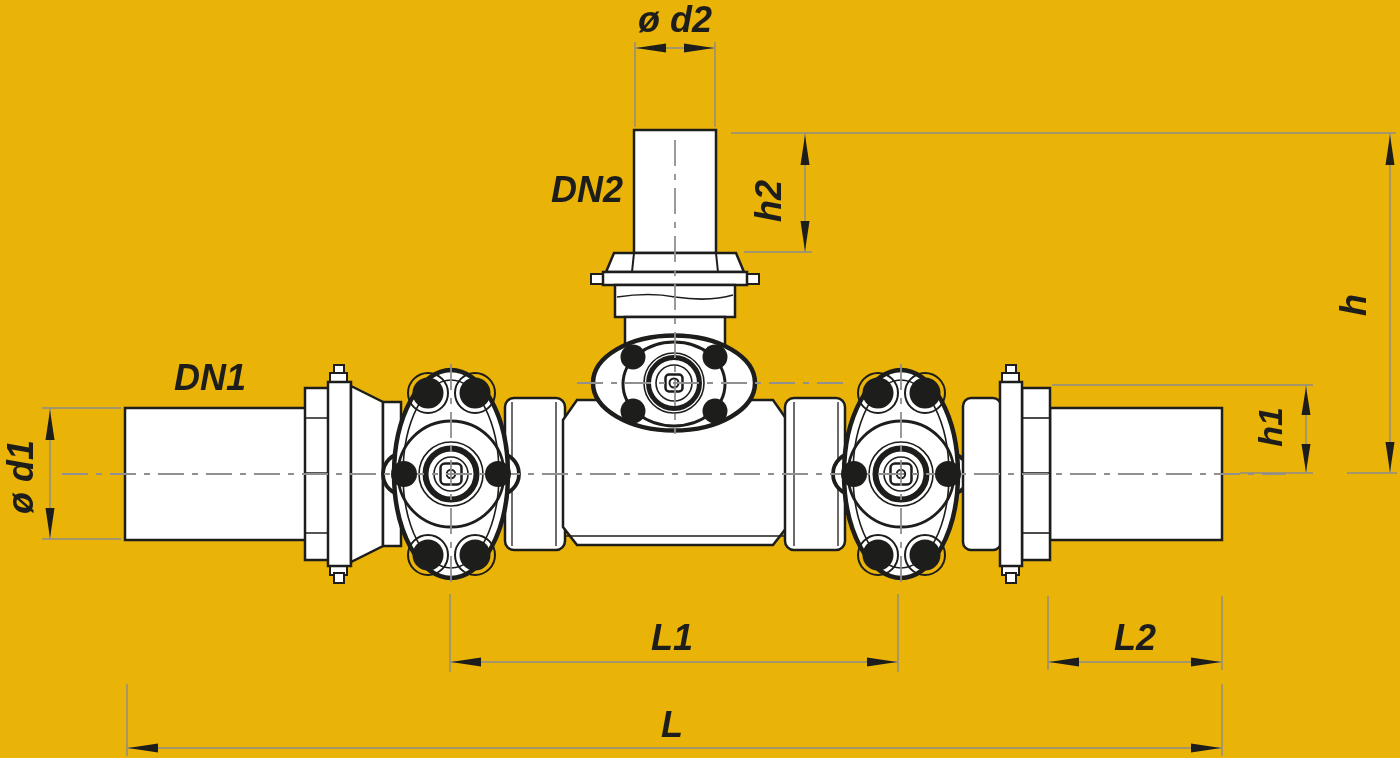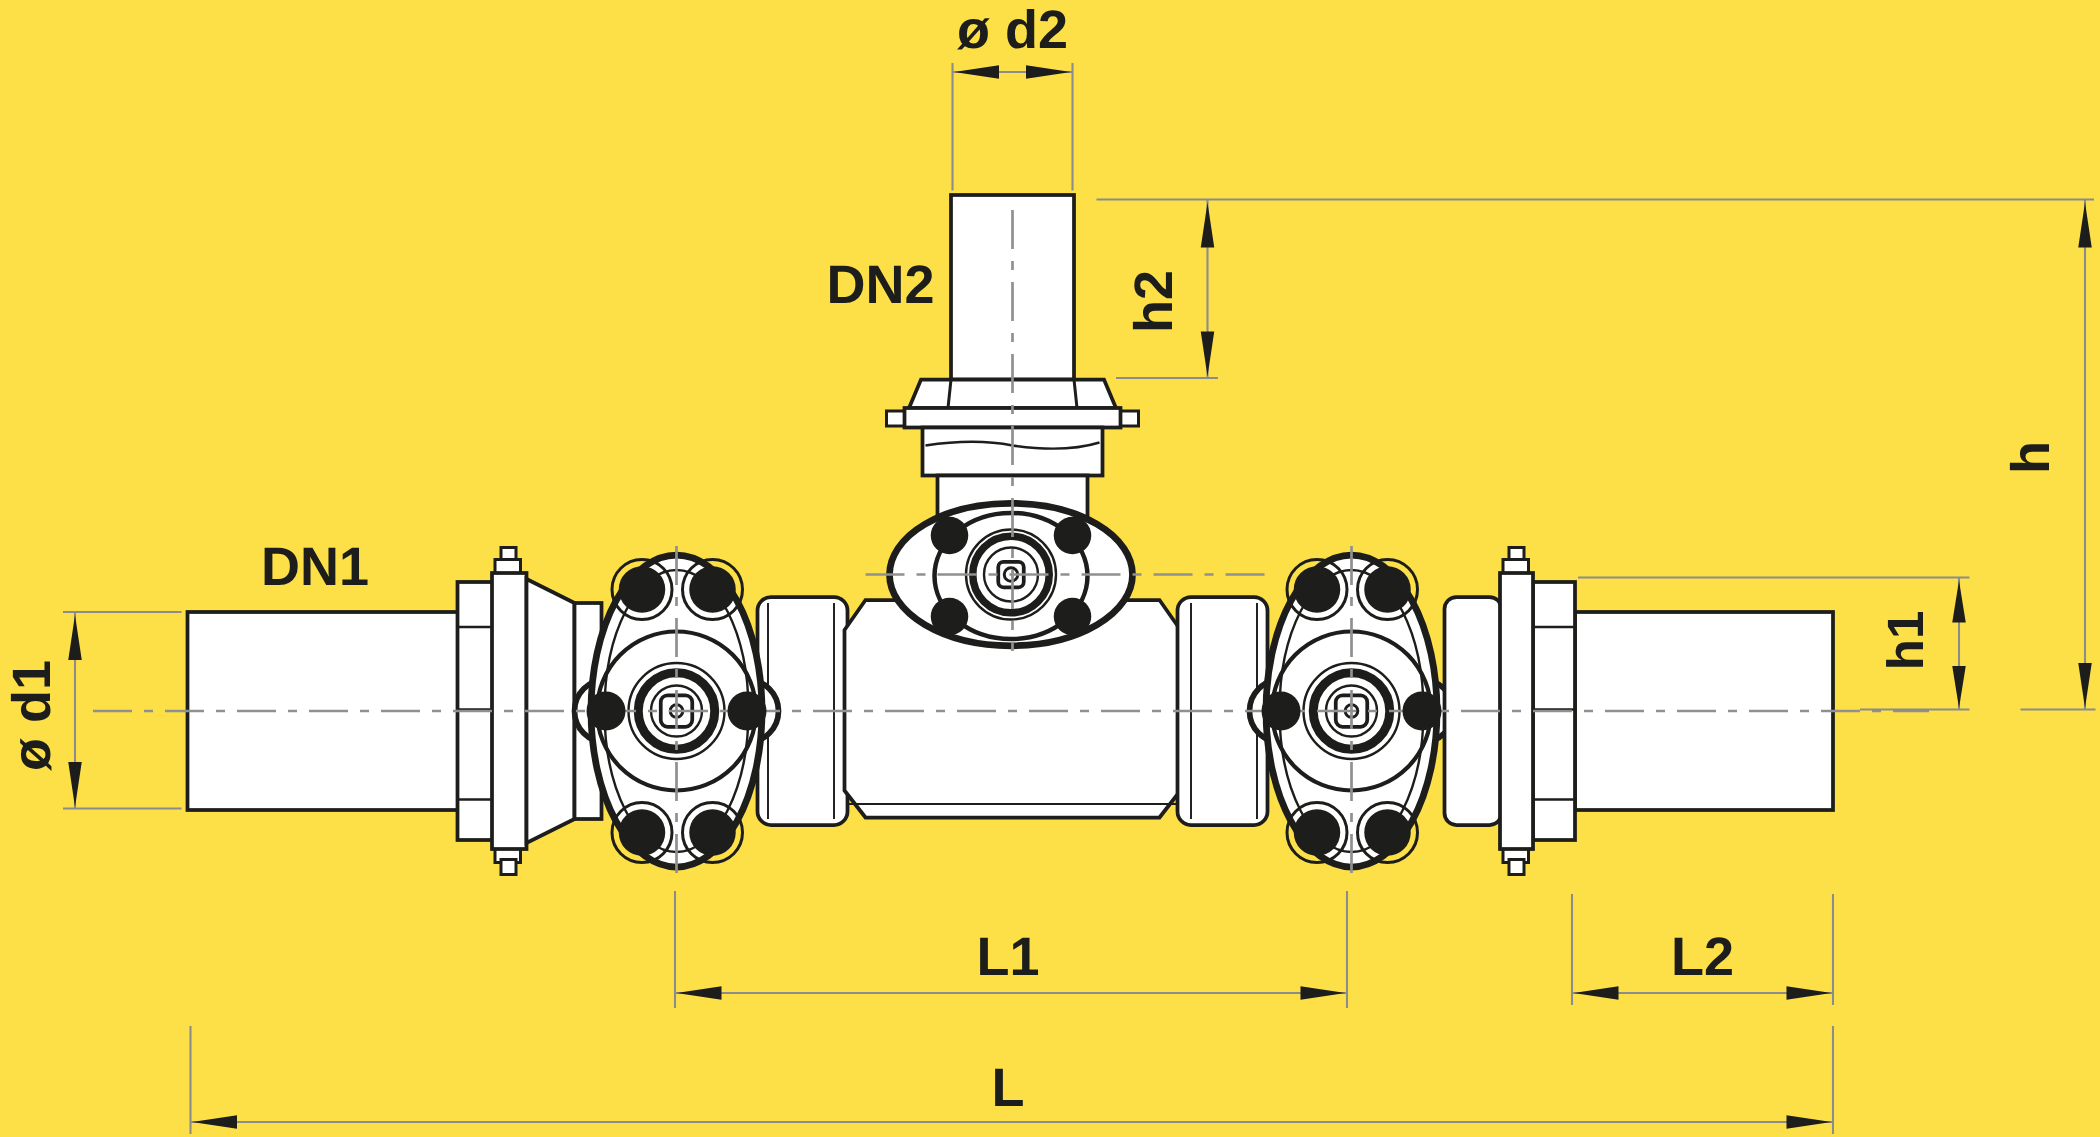--- a/index.html
+++ b/index.html
@@ -1,16 +1,16 @@
 <!DOCTYPE html>
 <html><head>
 <meta charset="utf-8">
 <style>
   html,body{margin:0;padding:0;background:#ffffff;}
-  .stage{width:1400px;height:758px;background:#fde047;overflow:hidden;}
+  .stage{width:1400px;height:758px;background:#eab308;overflow:hidden;font-style:italic;}
   svg{display:block;}
   .outl{fill:#ffffff;stroke:#1d1d1b;}
   .nofill{fill:none;stroke:#1d1d1b;}
   .w45{stroke-width:4.5;}
   .w38{stroke-width:3.8;}
   .w30{stroke-width:3;}
   .w28{stroke-width:2.8;}
   .w25{stroke-width:2.5;}
   .w20{stroke-width:2;}
   .w16{stroke-width:1.6;}

